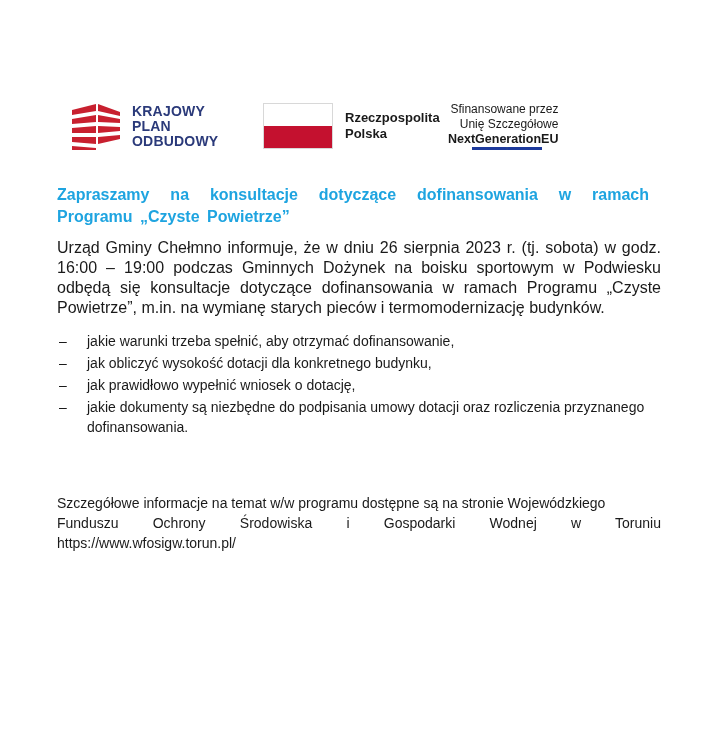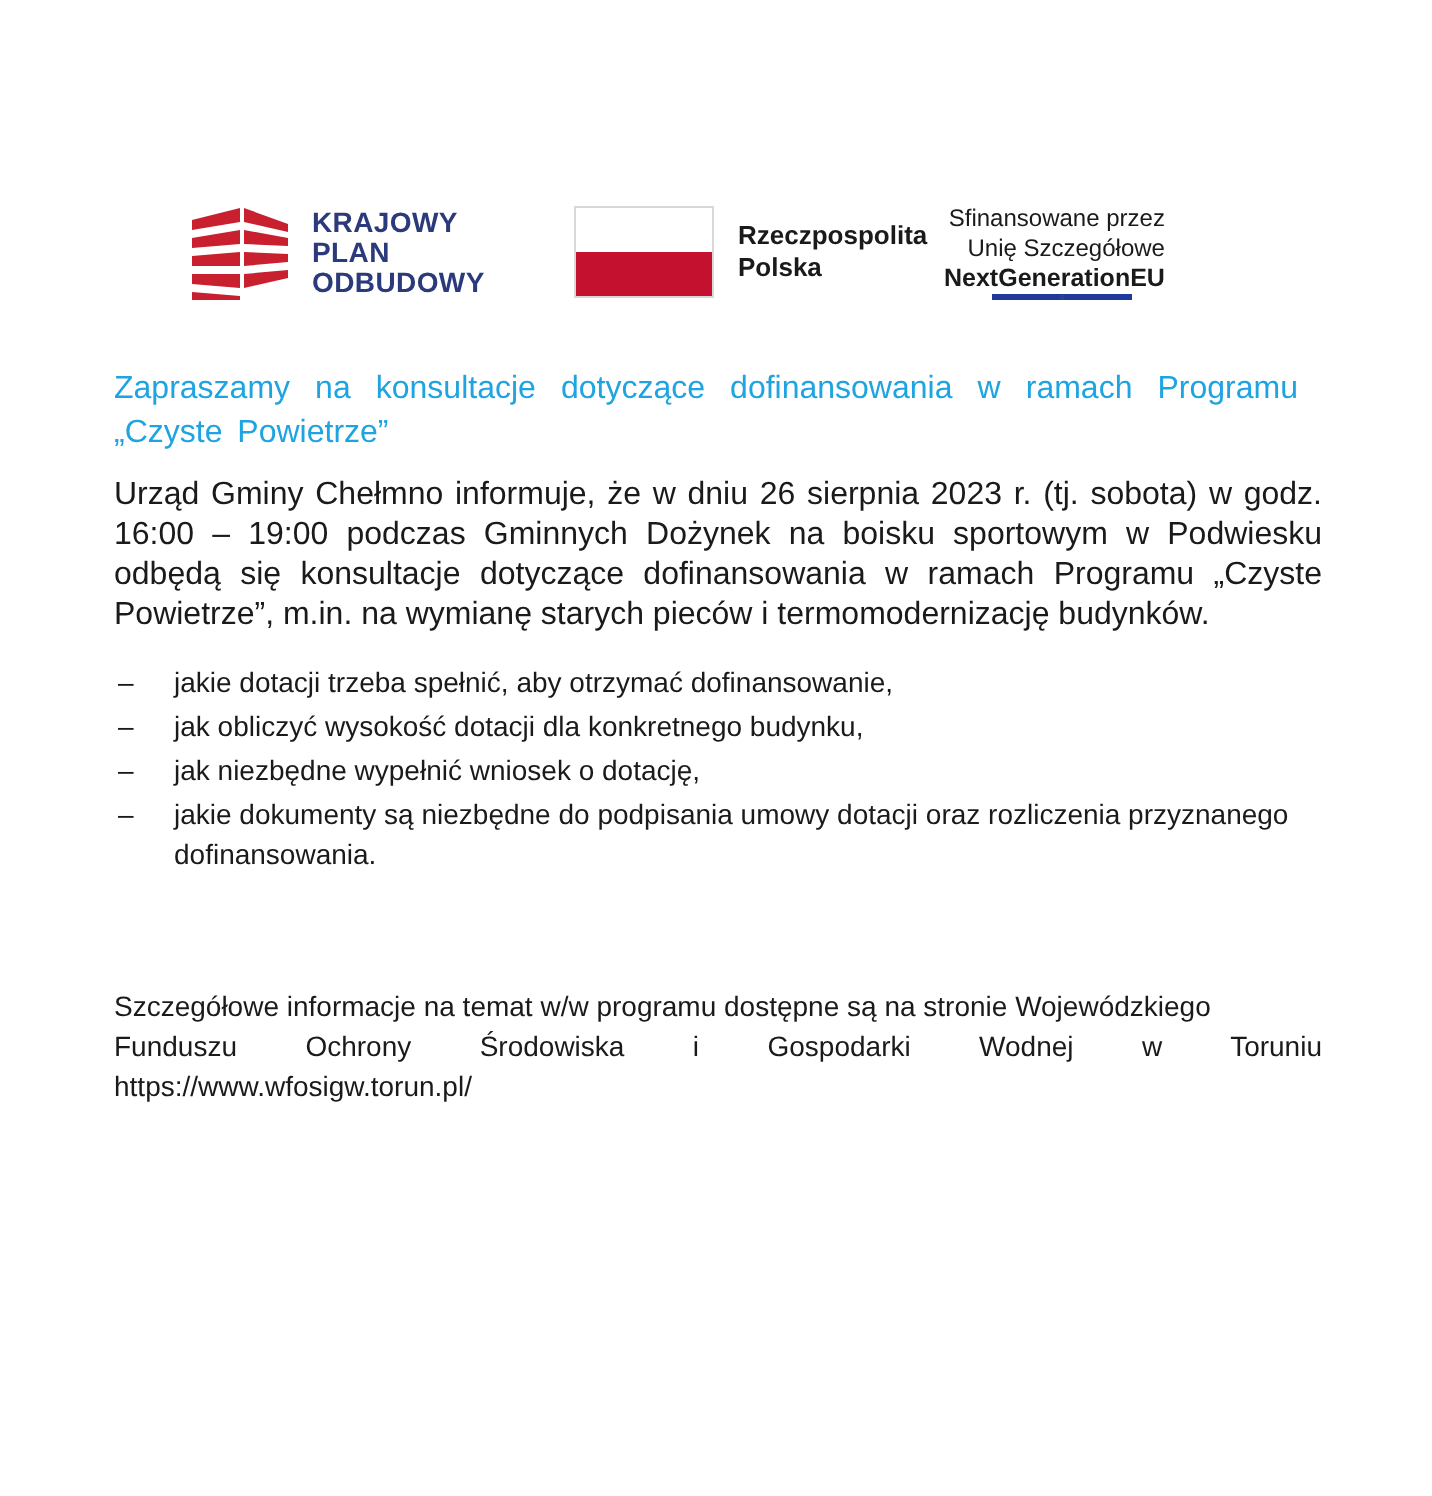--- a/index.html
+++ b/index.html
@@ -14,21 +14,20 @@
       overflow: hidden;
       font-family: "Liberation Sans", "DejaVu Sans", sans-serif;
       color: #1a1a1a;
     }
     .logo-bar {
       position: absolute;
       top: 100px;
       left: 0;
       width: 646px;
       height: 52px;
-      margin-left: 24px;
     }
     .kpo {
       position: absolute;
       left: 70px;
       top: 0;
       height: 52px;
       display: flex;
       align-items: center;
     }
     .kpo svg { display: block; }
@@ -92,21 +91,21 @@
       display: block;
     }
     .content {
       position: absolute;
       left: 57px;
       top: 184px;
       width: 604px;
     }
     .headline {
       color: #1ea4e0;
-      font-weight: normal;
+      font-weight: bold;
       font-size: 16px;
       line-height: 22px;
       text-align: justify;
       margin: 0 12px 10px 0;
       word-spacing: 3px;
     }
     p.body {
       margin: 0 0 13px 0;
       font-size: 16px;
       line-height: 20px;
@@ -208,29 +207,29 @@
 
 <div class="content">
   <h1 class="headline">Zapraszamy na konsultacje dotyczące dofinansowania w ramach Programu „Czyste Powietrze”</h1>
 
   <p class="body">Urząd Gminy Chełmno informuje, że w dniu 26 sierpnia 2023 r. (tj. sobota) w godz. 16:00 – 19:00 podczas Gminnych Dożynek na boisku sportowym w Podwiesku odbędą się konsultacje dotyczące dofinansowania w ramach Programu „Czyste Powietrze”, m.in. na wymianę starych pieców i termomodernizację budynków.</p>
 
 
   <ul class="bullets">
     <li>
       <span class="dash">–</span>
-      <span>jakie dotacji trzeba spełnić, aby otrzymać dofinansowanie,</span>
+      <span>jakie warunki trzeba spełnić, aby otrzymać dofinansowanie,</span>
     </li>
     <li>
       <span class="dash">–</span>
       <span>jak obliczyć wysokość dotacji dla konkretnego budynku,</span>
     </li>
     <li>
       <span class="dash">–</span>
-      <span>jak niezbędne wypełnić wniosek o dotację,</span>
+      <span>jak prawidłowo wypełnić wniosek o dotację,</span>
     </li>
     <li>
       <span class="dash">–</span>
       <span>jakie dokumenty są niezbędne do podpisania umowy dotacji oraz rozliczenia przyznanego dofinansowania.</span>
     </li>
   </ul>
 
   <p class="footer-info">
     <span>Szczegółowe informacje na temat w/w programu dostępne są na stronie Wojewódzkiego</span>
     <span class="line2">Funduszu Ochrony Środowiska i Gospodarki Wodnej w Toruniu</span>

